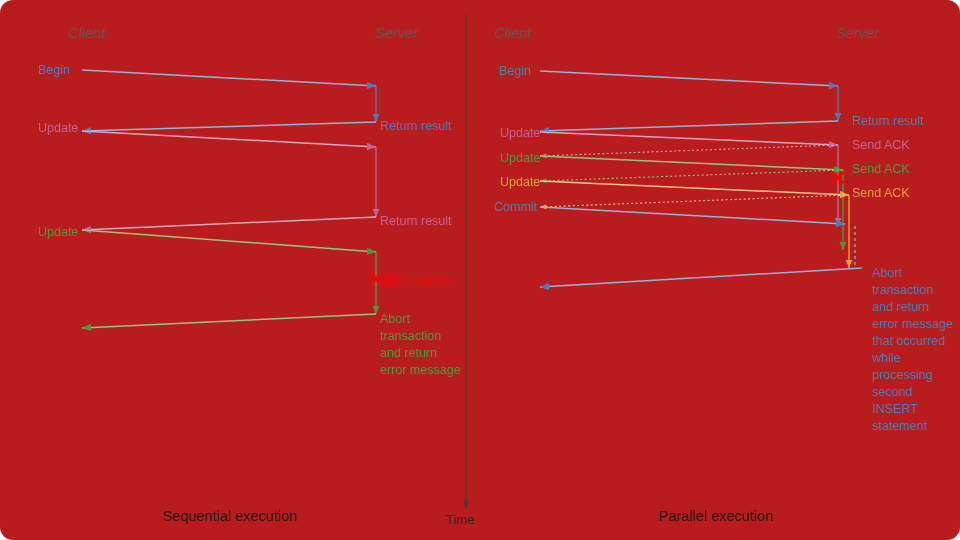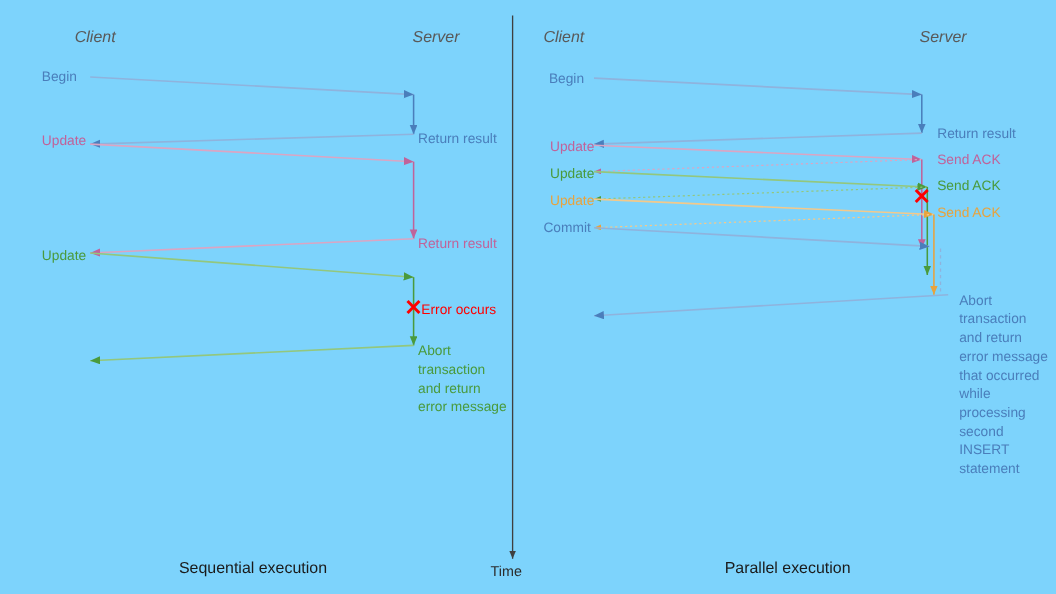--- a/index.html
+++ b/index.html
@@ -4,23 +4,24 @@
 <style>
   html, body {
     margin: 0;
     padding: 0;
     background: #ffffff;
   }
   #canvas {
     position: relative;
     width: 960px;
     height: 540px;
-    background: #7dd3fc;
+    background: #b91c1c;
     overflow: hidden;
     font-family: "Liberation Sans", sans-serif;
+    border-radius: 13px;
   }
   svg.layer {
     position: absolute;
     left: 0;
     top: 0;
     width: 960px;
     height: 540px;
   }
   .lane-header {
     font-style: italic;

